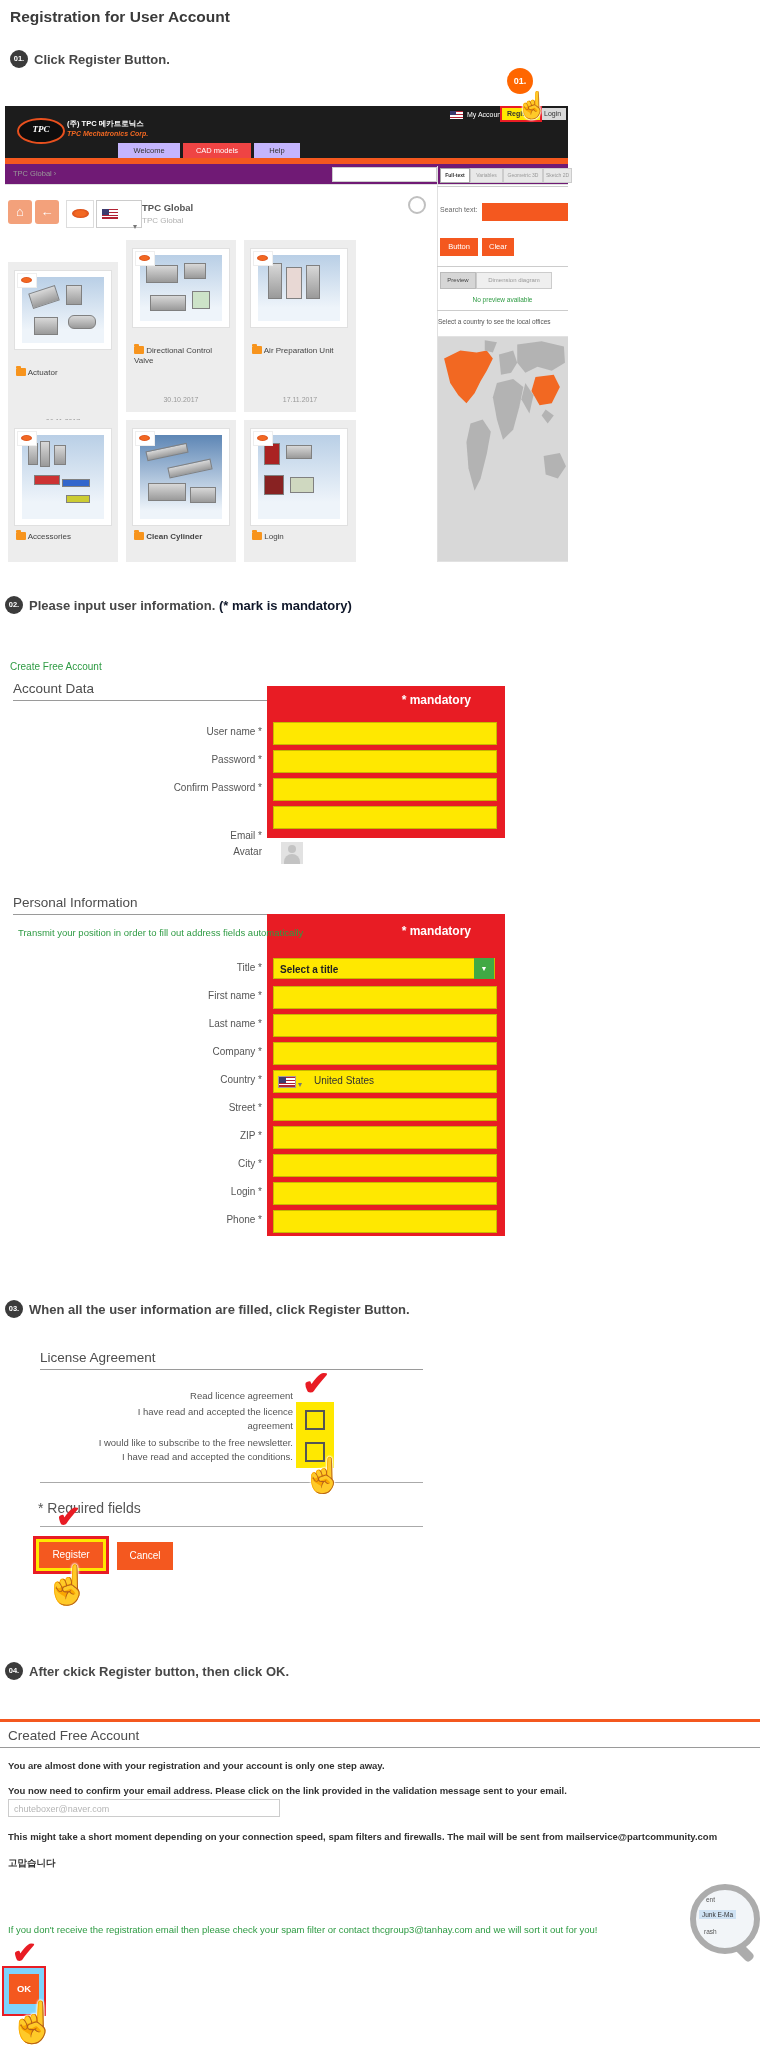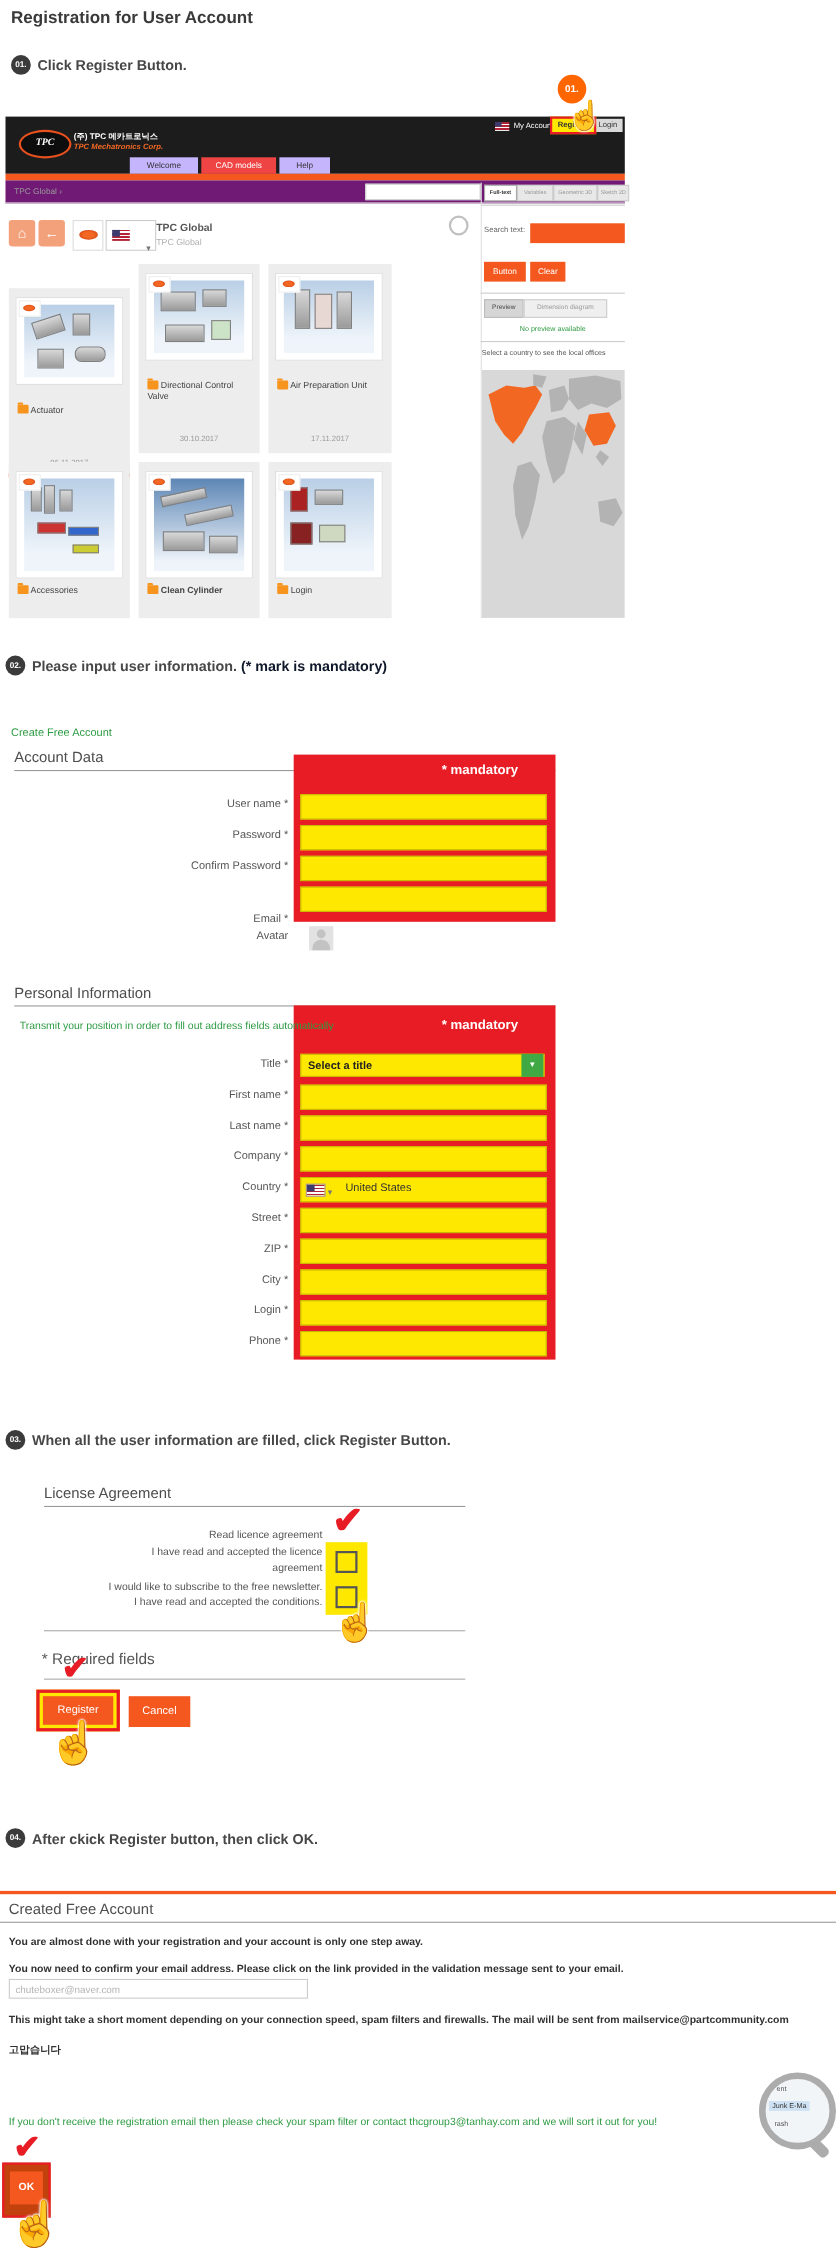--- a/index.html
+++ b/index.html
@@ -316,19 +316,19 @@
   <div class="abs ptext" style="left:8px;top:1857px;">고맙습니다</div>
   <div class="abs green" style="left:8px;top:1924px;width:690px;font-size:9.5px;">If you don't receive the registration email then please check your spam filter or contact thcgroup3@tanhay.com and we will sort it out for you!</div>
 
   <div class="abs" style="left:690px;top:1884px;width:58px;height:58px;border:6px solid #acacac;border-radius:50%;background:#f2f5f8;overflow:hidden;z-index:2;">
     <div class="abs" style="left:10px;top:6px;font-size:6.5px;color:#555;">ent</div>
     <div class="abs" style="left:3px;top:20px;font-size:6.5px;color:#333;background:#cfe2f3;padding:1px 3px;">Junk E-Ma</div>
     <div class="abs" style="left:8px;top:38px;font-size:6.5px;color:#555;">rash</div>
   </div>
   <div class="abs" style="left:736px;top:1934px;width:10px;height:30px;background:#acacac;border-radius:4px;transform:rotate(-45deg);"></div>
 
-  <div class="abs" style="left:2px;top:1966px;width:40px;height:46px;background:#c2410c;border:2px solid #e81c24;z-index:2;">
+  <div class="abs" style="left:2px;top:1966px;width:40px;height:46px;background:#7dd3fc;border:2px solid #e81c24;z-index:2;">
     <div class="obtn" style="margin:6px auto 0;width:30px;height:30px;font-size:9.5px;font-weight:700;line-height:30px;">OK</div>
   </div>
   <div class="abs rcheck icon-check" style="left:12px;top:1938px;font-size:30px;z-index:4;"></div>
   <div class="abs hand icon-hand" style="left:8px;top:2002px;font-size:40px;z-index:5;"></div>
 
 </div>
 
 </body></html>

